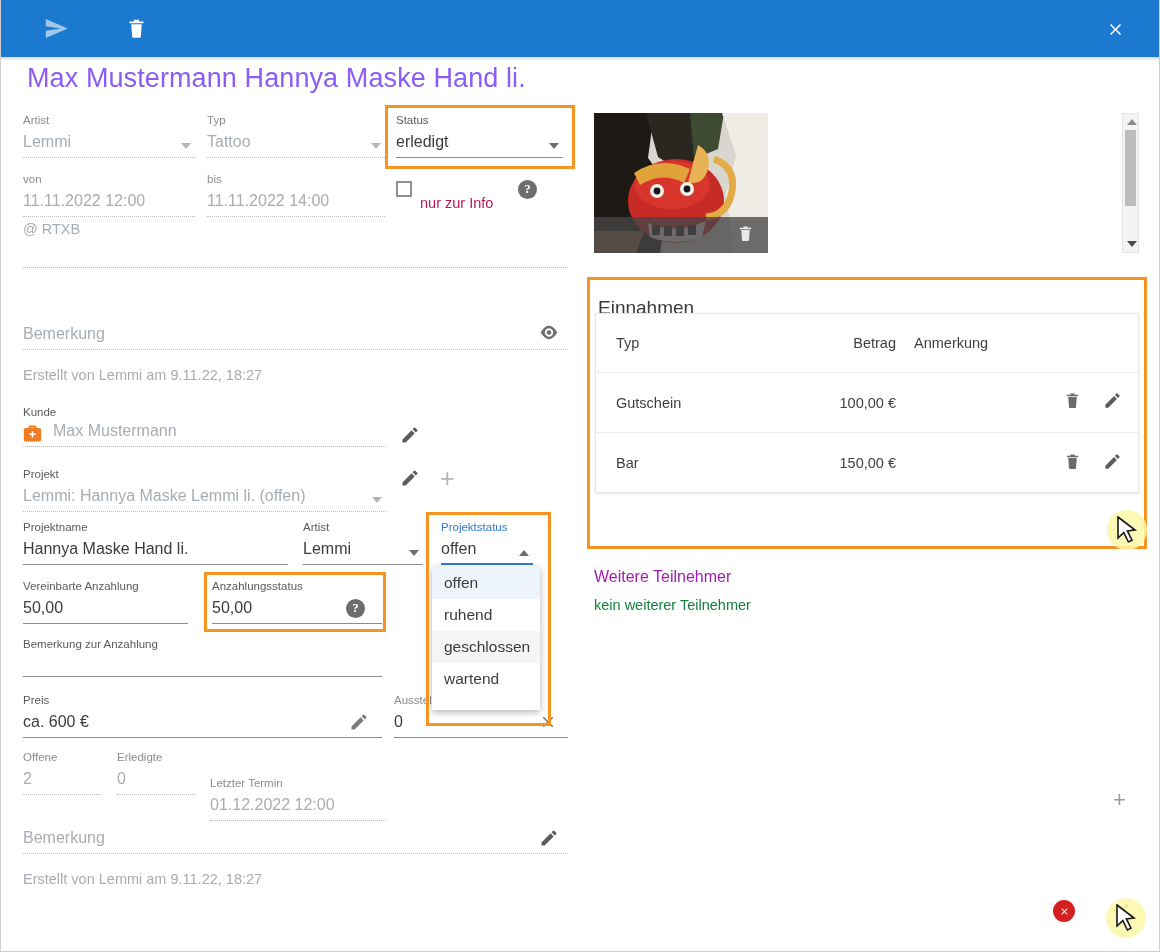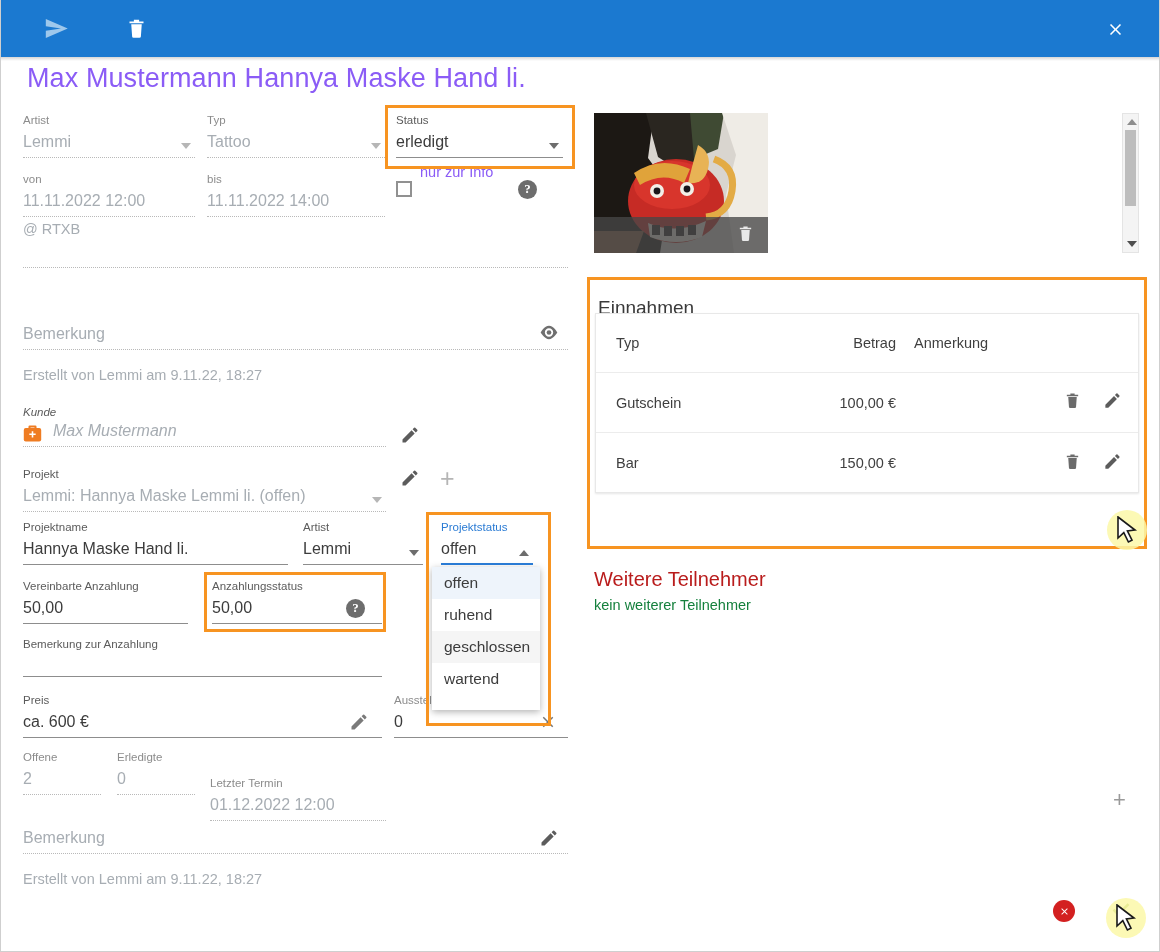--- a/index.html
+++ b/index.html
@@ -155,21 +155,21 @@
   .einn-head { height: 59px; }
   .c-typ { position: absolute; left: 20px; font-size: 14.5px; color: #3f3f3f; }
   .c-betrag { position: absolute; left: 210px; width: 90px; text-align: right;
               font-size: 14.5px; color: #3f3f3f; }
   .c-anm { position: absolute; left: 318px; font-size: 14.5px; color: #3f3f3f; }
   .c-acts { position: absolute; right: 16px; display: flex; gap: 22px; align-items: center; }
 
   
   .teil-title {
     position: absolute; left: 593px; top: 568px;
-    font-size: 20px; color: #b91c1c;
+    font-size: 16px; color: #a21caf;
   }
   .teil-sub {
     position: absolute; left: 593px; top: 597px;
     font-size: 14.5px; color: #15803d;
   }
 
   
   .dd-pop {
     position: absolute; left: 431px; top: 567px;
     width: 108px; height: 143px; background: #fff;
@@ -264,21 +264,21 @@
     <div class="fld-line-dot"></div>
   </div>
   <div class="fld" style="left:206px; top:172px; width:178px;">
     <div class="fld-label">bis</div>
     <div class="fld-value">11.11.2022 14:00</div>
     <div class="fld-line-dot"></div>
   </div>
   <div class="fld-value" style="position:absolute; left:22px; top:214px; font-size:14.5px;">@ RTXB</div>
 
   <div class="cbox" style="left:395px; top:181px;"></div>
-  <div style="position:absolute; left:419px; top:164px; font-size:14.5px; color:#8b5cf6;">nur zur Info</div>
+  <div style="position:absolute; left:419px; top:195px; font-size:14.5px; color:#be185d;">nur zur Info</div>
   <div style="position:absolute; left:517px; top:179px;">
     <span class="help-icon">?</span>
   </div>
 
   <div class="fld" style="left:22px; top:264px; width:545px;">
     <div class="fld-line-dot"></div>
   </div>
 
   <div class="fld" style="left:22px; top:322px; width:545px;">
     <div class="fld-value" style="padding-top:0;">Bemerkung</div>
@@ -286,21 +286,21 @@
   </div>
   <div style="position:absolute; left:538px; top:325px;">
     <svg width="20" height="15" viewBox="0 0 24 18">
       <path d="M12 1C6.5 1 2 9 2 9s4.5 8 10 8 10-8 10-8-4.5-8-10-8zm0 13a5 5 0 110-10 5 5 0 010 10z" fill="#6f6f6f"></path>
       <circle cx="12" cy="9" r="2.8" fill="#6f6f6f"></circle>
     </svg>
   </div>
 
   <div style="position:absolute; left:22px; top:367px; font-size:14.5px; color:#a7adb3;">Erstellt von Lemmi am 9.11.22, 18:27</div>
 
-  <div class="fld" style="left:22px; top:405px; width:363px;font-style:italic;">
+  <div class="fld" style="left:22px; top:405px; width:363px;">
     <div class="fld-label dark">Kunde</div>
     <div style="position:relative; height:27px;">
       <svg width="19" height="19" viewBox="0 0 24 24" style="position:absolute; left:0; top:5px;">
         <rect x="1" y="5" width="22" height="17" rx="2.5" fill="#ef7c22"></rect>
         <path d="M8.5 2h7a1.6 1.6 0 011.6 1.6V6h-2.6V4.4H9.5V6H6.9V3.6A1.6 1.6 0 018.5 2z" fill="#ef7c22"></path>
         <path d="M11 9h2v3h3v2h-3v3h-2v-3H8v-2h3z" fill="#ffffff"></path>
       </svg>
       <span style="position:absolute; left:30px; top:3px; font-size:16px; color:#a7adb3;">Max Mustermann</span>
     </div>
     <div class="fld-line-dot" style="margin-top:0;"></div>

